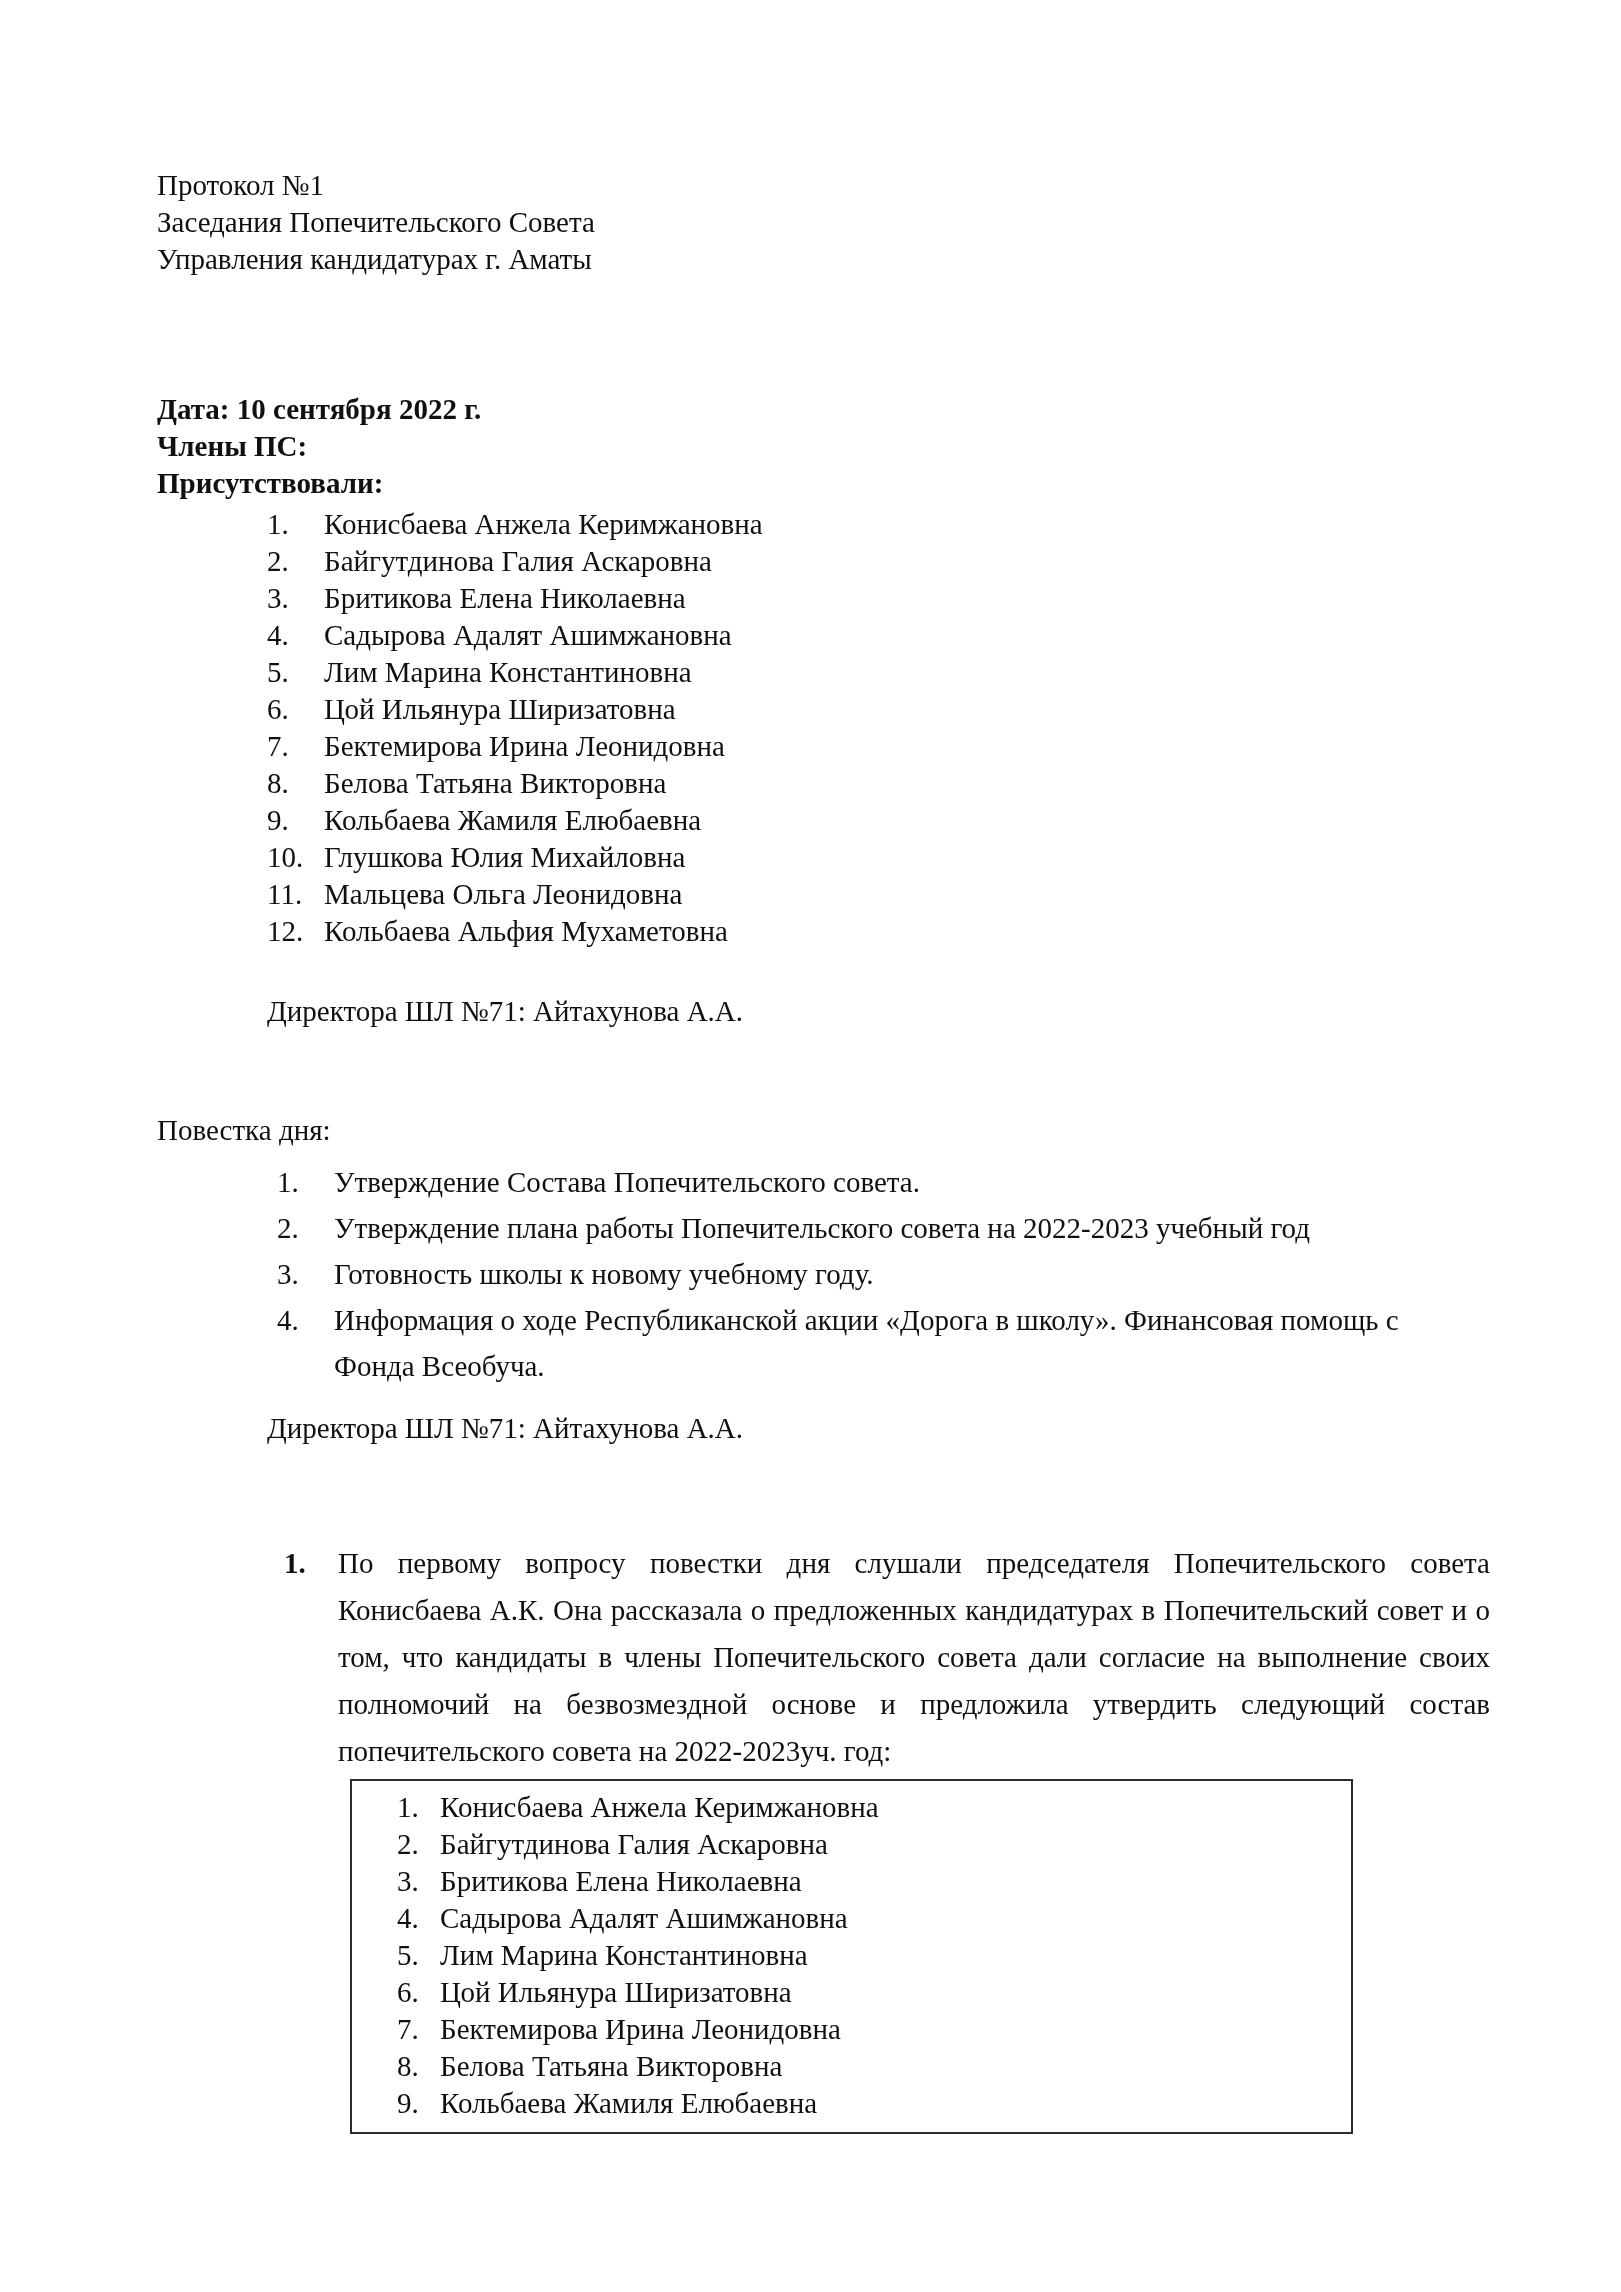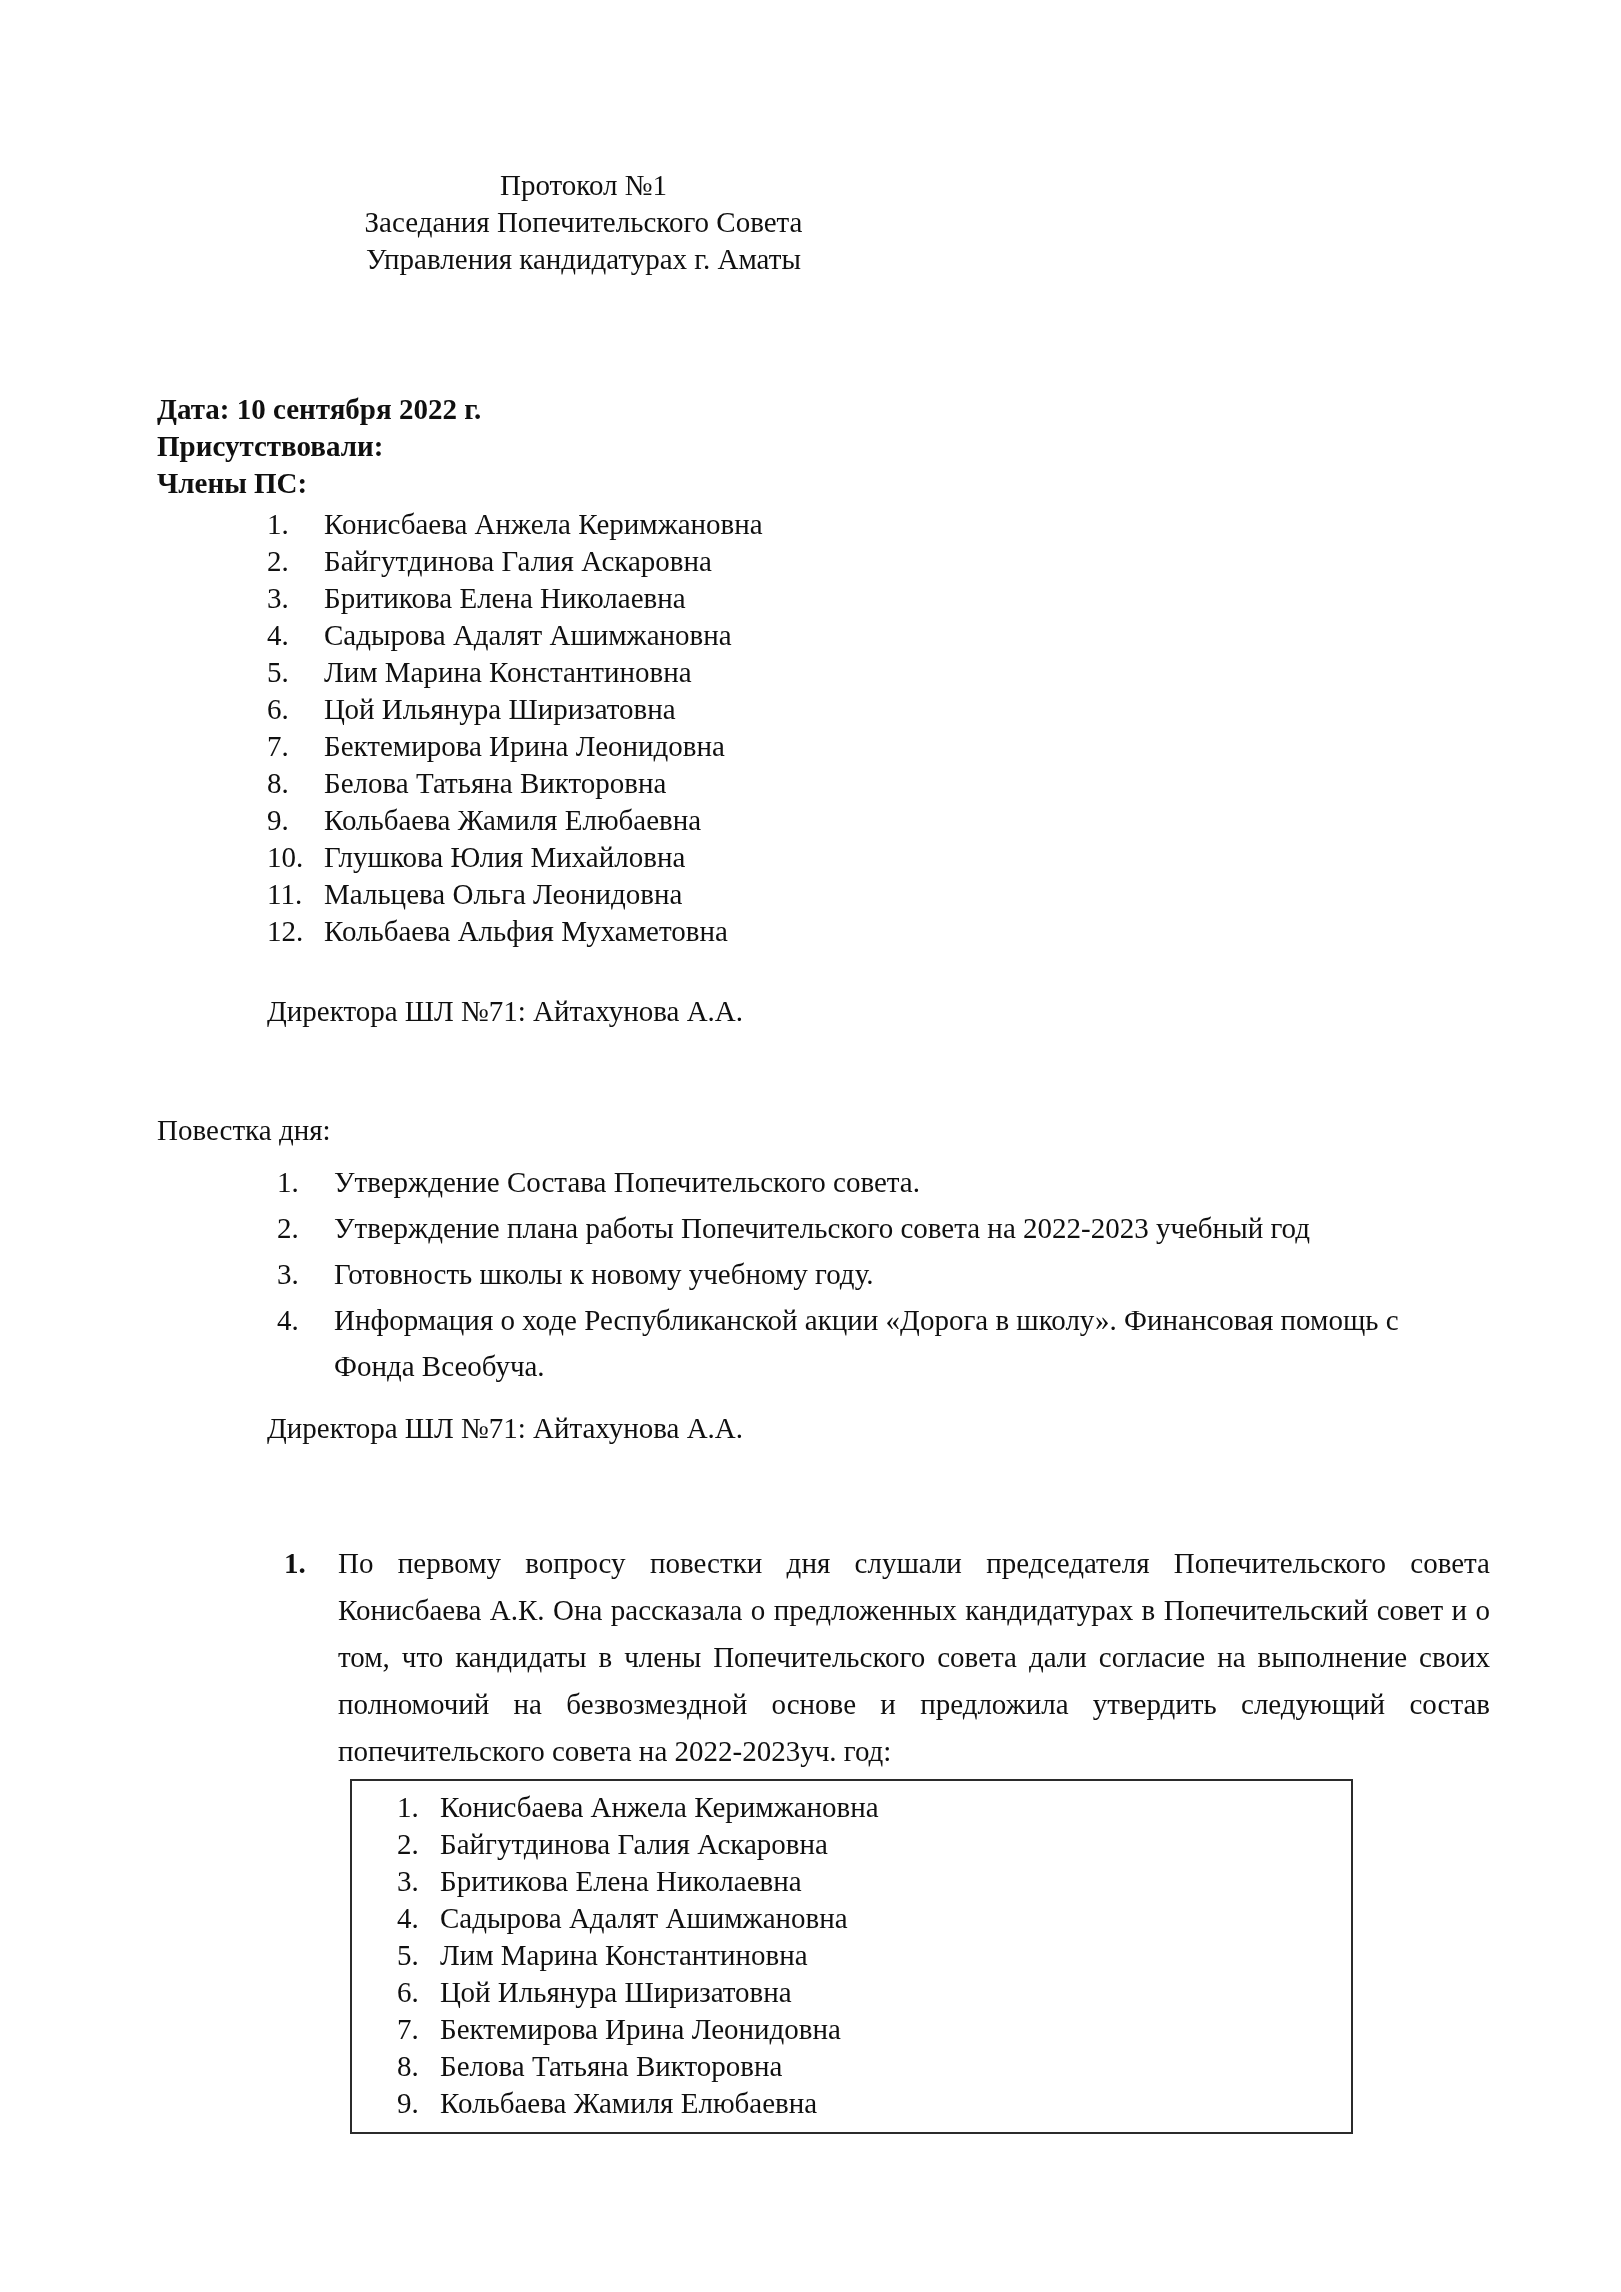--- a/index.html
+++ b/index.html
@@ -12,21 +12,20 @@
     box-sizing: border-box;
     padding: 167px 131px 0 157px;
     font-family: "Liberation Serif", "DejaVu Serif", serif;
     font-size: 29px;
     color: #101010;
     overflow: hidden;
   }
 
   .title-block {
     width: 853px;
-    text-align: center;
     line-height: 37px;
   }
 
   .meta-block {
     margin-top: 113px;
     line-height: 37px;
     font-weight: bold;
   }
 
   ol.doc-list {
@@ -131,22 +130,22 @@
 <div class="page">
 
   <div class="title-block">
     <div>Протокол №1</div>
     <div>Заседания Попечительского Совета</div>
     <div>Управления кандидатурах г. Аматы</div>
   </div>
 
   <div class="meta-block">
     <div>Дата: 10 сентября 2022 г.</div>
+    <div>Члены ПС:</div>
     <div>Присутствовали:</div>
-    <div>Члены ПС:</div>
   </div>
 
   <ol class="doc-list">
     <li>Конисбаева Анжела Керимжановна</li>
     <li>Байгутдинова Галия Аскаровна</li>
     <li>Бритикова Елена Николаевна</li>
     <li>Садырова Адалят Ашимжановна</li>
     <li>Лим Марина Константиновна</li>
     <li>Цой Ильянура Ширизатовна</li>
     <li>Бектемирова Ирина Леонидовна</li>

